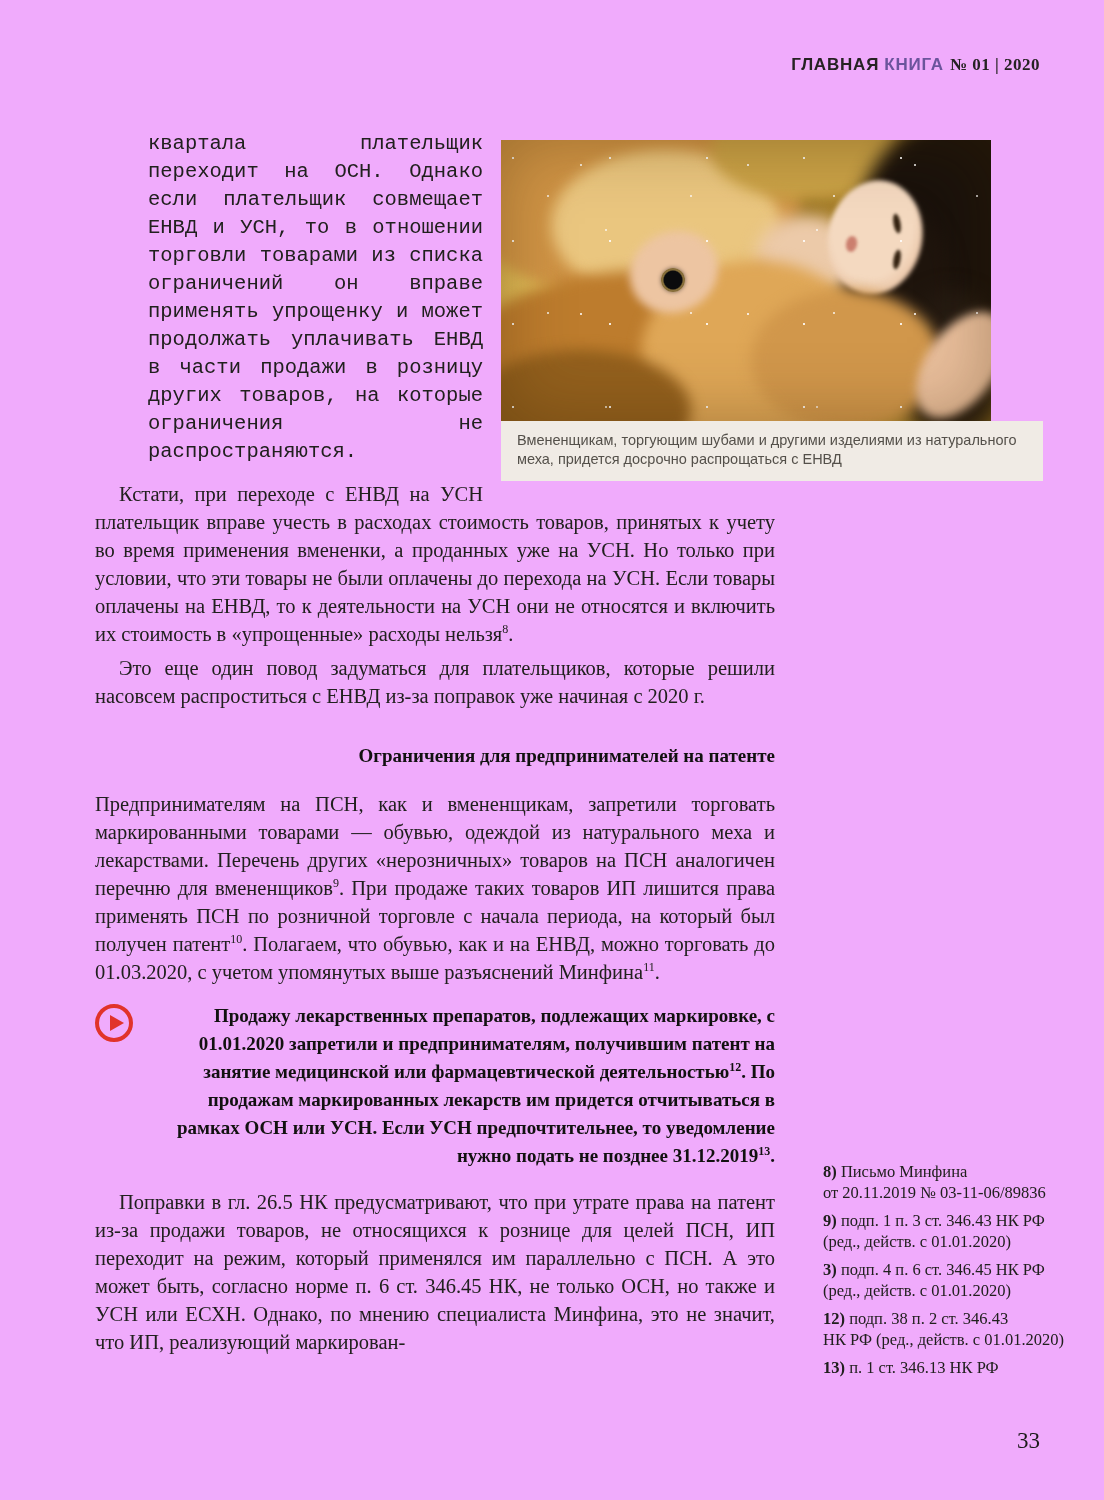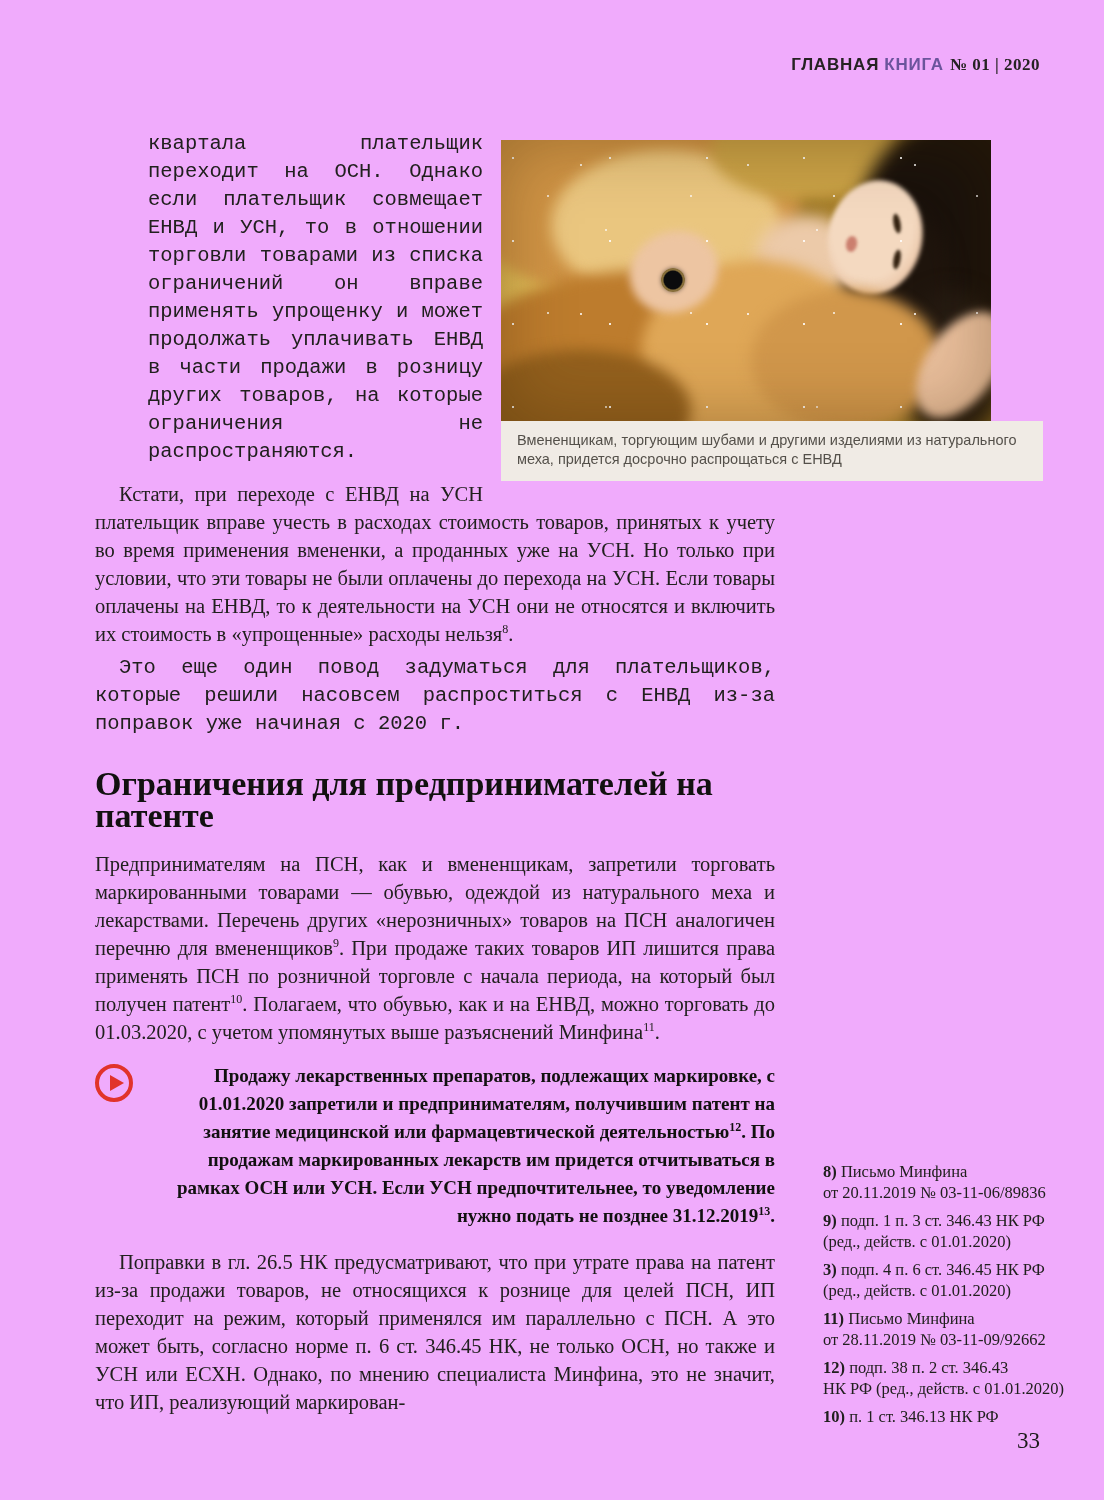--- a/index.html
+++ b/index.html
@@ -12,22 +12,22 @@
   .brand-black{color:#262223;}
   .brand-purple{color:#6b549c;margin-left:5px;}
   .issue{font-family:"Liberation Serif",serif;font-weight:bold;color:#262223;margin-left:6px;letter-spacing:.5px;}
 
   
   .content{position:absolute;left:95px;top:130px;width:948px;}
   .p{margin:0 268px 0 0;font-size:20.5px;line-height:28px;text-align:justify;}
   .p.indent{text-indent:24px;}
   .p-cont{margin:0 268px 0 53px;font-size:20.5px;line-height:28px;text-align:justify;font-family:Liberation Mono, monospace;}
   .p.kstati{margin-top:14px;}
-  .p.povod{margin-top:6px;font-family:Liberation Mono, monospace;}
-  h2{margin:30px 268px 18px 0;font-size:34px;line-height:32px;font-weight:bold;color:#121110;}
+  .p.povod{margin-top:6px;}
+  h2{margin:30px 268px 18px 0;font-size:19px;line-height:32px;font-weight:bold;color:#121110;text-align:right;}
   .p.psn{margin-top:0;}
   .p.popravki{margin-top:18px;}
   sup{font-size:12px;line-height:0;vertical-align:super;}
 
   
   .photo-figure{float:right;width:542px;margin:10px 0 26px 18px;border-radius:32px;}
   .photo{position:relative;width:490px;height:281px;overflow:hidden;
          background:linear-gradient(115deg,#caa23f 0%,#e7c35e 18%,#b68a2c 36%,#96701f 52%,#c89c3a 76%,#8a6a1e 100%);}
   .photo::after{content:"";position:absolute;inset:0;box-shadow:inset 0 0 70px rgba(60,38,0,.35);}
   .ly{position:absolute;border-radius:50%;filter:blur(7px);}
@@ -135,20 +135,19 @@
     </aside>
 
     <p class="p indent popravki">Поправки в гл. 26.5 НК предусматривают, что при утрате права на патент из-за продажи товаров, не относящихся к рознице для целей ПСН, ИП переходит на режим, который применялся им параллельно с ПСН. А это может быть, согласно норме п. 6 ст. 346.45 НК, не только ОСН, но также и УСН или ЕСХН. Однако, по мнению специалиста Минфина, это не значит, что ИП, реализующий маркирован-</p>
 
   </main>
 
   <aside class="footnotes">
     <div class="fn"><b class="fn-num">8)</b> <span class="fn-text">Письмо Минфина<br>от 20.11.2019 № 03-11-06/89836</span></div>
     <div class="fn"><b class="fn-num">9)</b> <span class="fn-text">подп. 1 п. 3 ст. 346.43 НК РФ<br>(ред., действ. с 01.01.2020)</span></div>
     <div class="fn"><b class="fn-num">3)</b> <span class="fn-text">подп. 4 п. 6 ст. 346.45 НК РФ<br>(ред., действ. с 01.01.2020)</span></div>
-    <div class="fn"><b class="fn-num">11)</b> <span class="fn-text">Письмо Минфина<br>от 28.11.2019 № 03-11-09/92662</span></div>
     <div class="fn"><b class="fn-num">12)</b> <span class="fn-text">подп. 38 п. 2 ст. 346.43<br>НК РФ (ред., действ. с 01.01.2020)</span></div>
-    <div class="fn"><b class="fn-num">10)</b> <span class="fn-text">п. 1 ст. 346.13 НК РФ</span></div>
+    <div class="fn"><b class="fn-num">13)</b> <span class="fn-text">п. 1 ст. 346.13 НК РФ</span></div>
   </aside>
 
   <div class="page-number">33</div>
 
 </div>
 
 </body></html>

